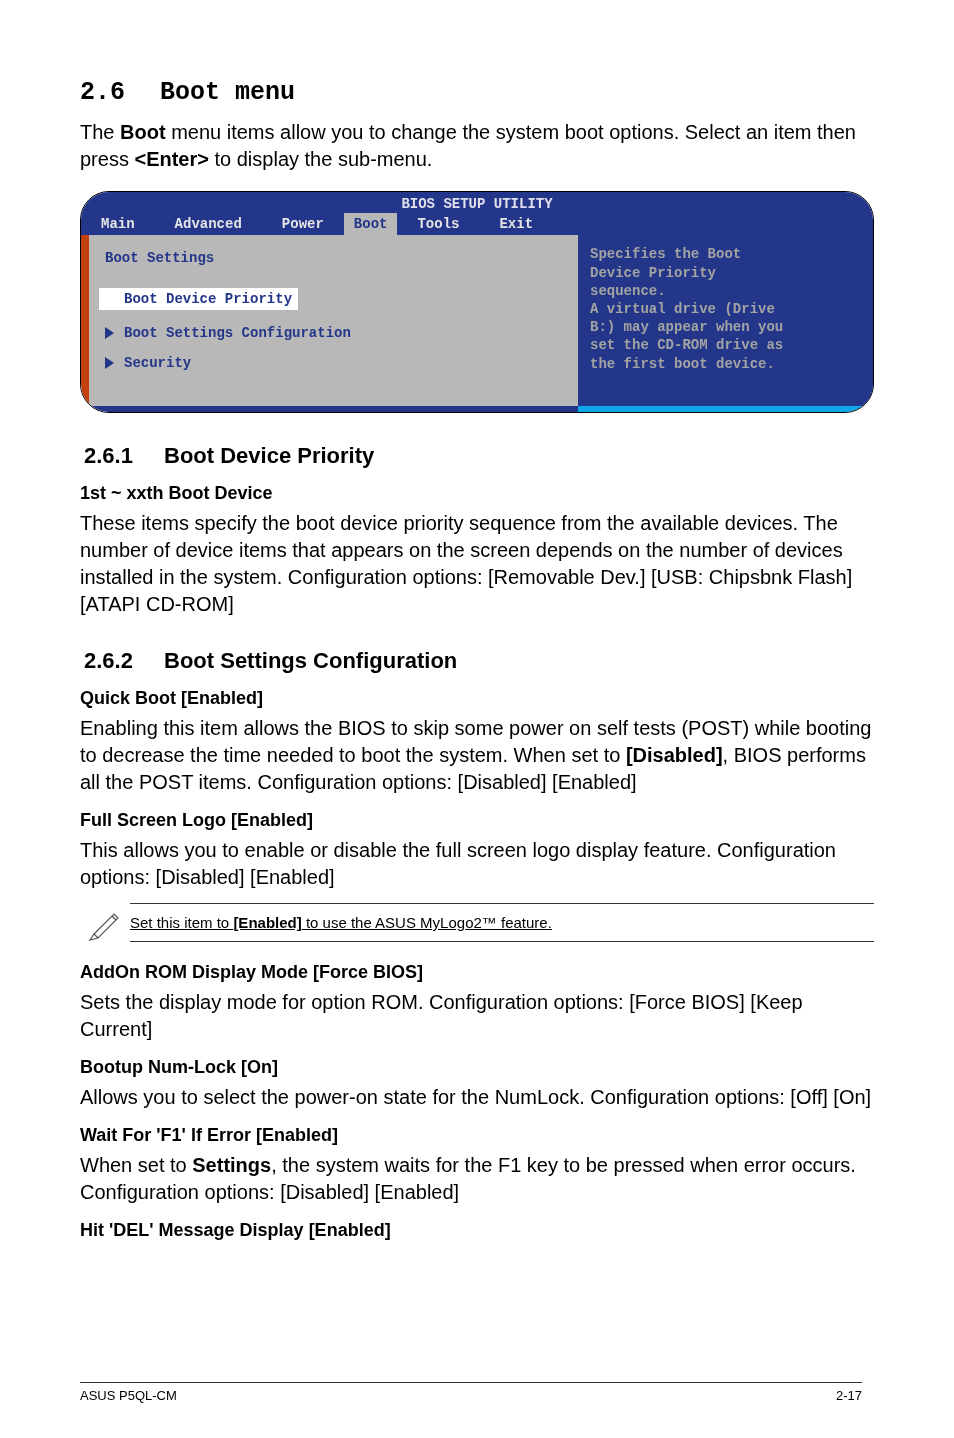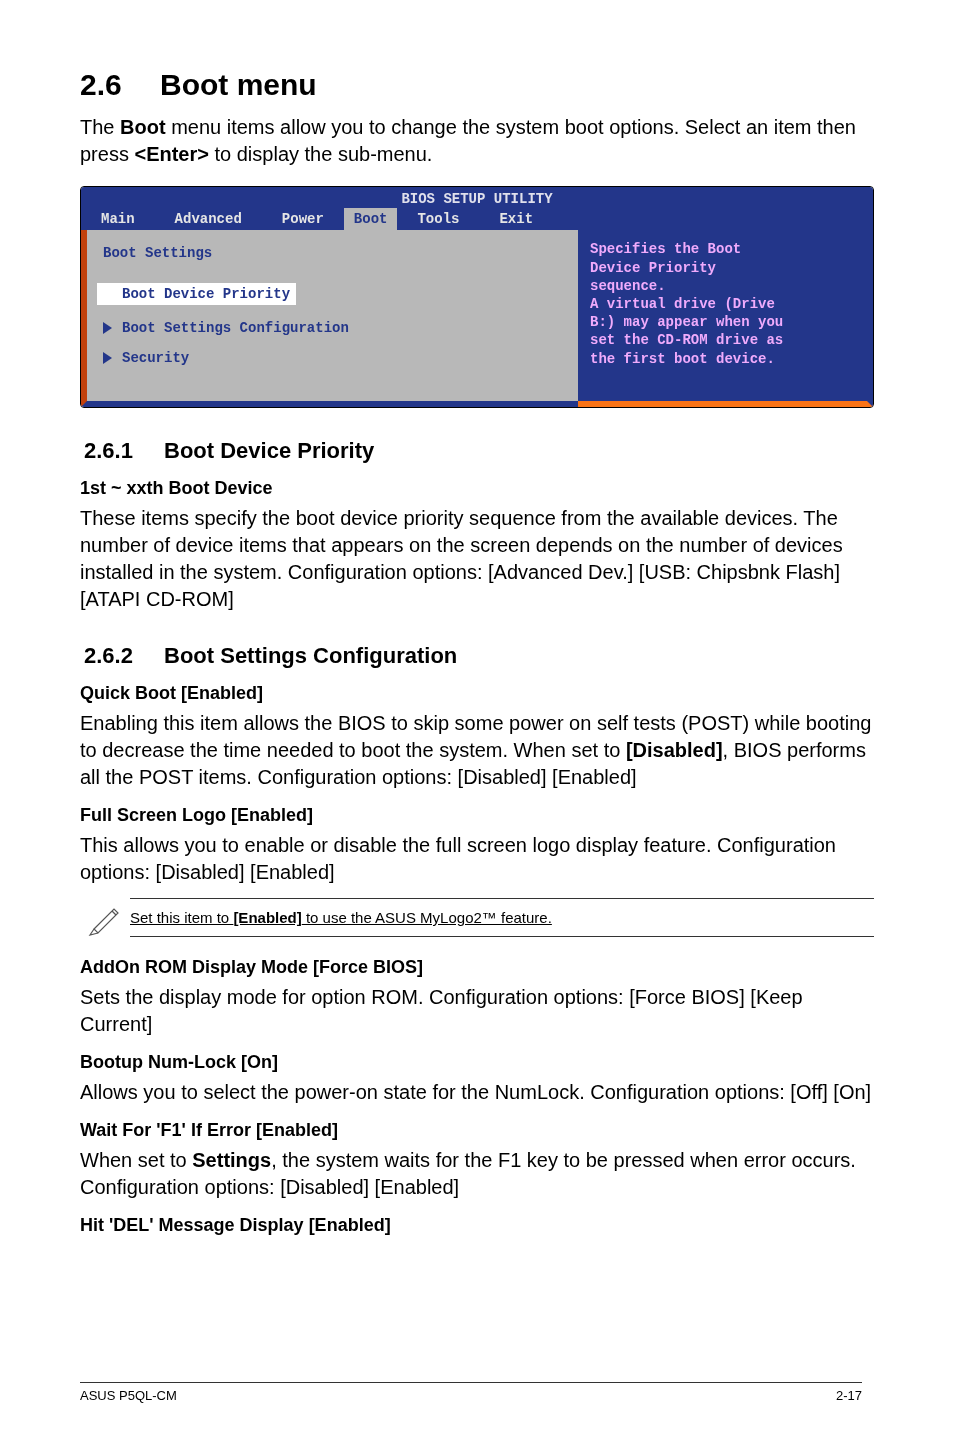--- a/index.html
+++ b/index.html
@@ -1,37 +1,37 @@
 <!DOCTYPE html>
 <html><head>
 <meta charset="utf-8">
 <style>
   html,body{margin:0;padding:0;background:#fff;}
   .page{width:954px;min-height:1438px;margin:0 auto;background:#fff;color:#000;
         font-family:Helvetica,Arial,sans-serif;padding:60px 80px 30px;box-sizing:border-box;
         position:relative;}
-  h1{font-size:30px;font-weight:bold;margin:8px 0 12px 0;}
+  h1{font-size:25px;font-weight:bold;margin:18px 0 12px 0;font-family:Liberation Mono, monospace;}
   h2{font-size:22px;font-weight:bold;margin:30px 0 10px 4px;}
   h3{font-size:18px;font-weight:bold;margin:14px 0 6px 0;}
   p{font-size:20px;line-height:1.35;margin:0 0 12px 0;}
   .num{display:inline-block;width:80px;}
   .num2{display:inline-block;width:80px;}
 
   
-  .bios{border-radius:4px;overflow:hidden;margin:18px 0 24px;font-family:"Courier New",monospace;
+  .bios{border-radius:29px;overflow:hidden;margin:18px 0 24px;font-family:"Courier New",monospace;
         font-weight:bold;font-size:14px;line-height:1.3;border:1px solid #000;}
   .bios-header{background:#23368a;color:#e0e0ec;text-align:center;padding:3px 0 0;}
   .bios-tabs{display:flex;background:#23368a;}
   .bios-tab{padding:2px 20px;color:#e5e5e5;}
   .bios-tab.selected{background:#b8b8b8;color:#23368a;padding:2px 10px;}
   .bios-body{display:flex;}
   .bios-left{flex:1;background:#b8b8b8;color:#23368a;padding:14px 16px 26px;
-             border-left:6px solid #c2410c;border-bottom:6px solid #23368a;}
-  .bios-right{width:265px;background:#23368a;color:#f0abfc;padding:10px 12px 26px;
-              border-right:6px solid #23368a;border-bottom:6px solid #f97316;}
+             border-left:8px solid #c2410c;border-bottom:6px solid #23368a;}
+  .bios-right{width:265px;background:#23368a;color:#a3a3a3;padding:10px 12px 26px;
+              border-right:6px solid #23368a;border-bottom:6px solid #0ea5e9;}
   .bios-item{display:flex;align-items:center;margin:8px 0;}
   .tri{display:inline-block;width:0;height:0;border-top:6px solid transparent;
        border-bottom:6px solid transparent;border-left:9px solid #23368a;margin-right:10px;}
   .tri.white{border-left-color:#fff;}
   .bios-item.selected{background:#ffffff;color:#23368a;padding:2px 6px;margin-left:-6px;
                       width:max-content;}
 
   
   .note{display:flex;align-items:center;margin:10px 0 20px;text-decoration:underline;}
   .note-icon{width:50px;text-align:center;}
@@ -86,21 +86,21 @@
         <div>A virtual drive (Drive</div>
         <div>B:) may appear when you</div>
         <div>set the CD-ROM drive as</div>
         <div>the first boot device.</div>
       </div>
     </div>
   </div>
 
   <h2><span class="num2">2.6.1</span><span>Boot Device Priority</span></h2>
   <h3>1st ~ xxth Boot Device</h3>
-  <p>These items specify the boot device priority sequence from the available devices. The number of device items that appears on the screen depends on the number of devices installed in the system. Configuration options: [Advanced Dev.] [USB: Chipsbnk Flash] [ATAPI CD-ROM]</p>
+  <p>These items specify the boot device priority sequence from the available devices. The number of device items that appears on the screen depends on the number of devices installed in the system. Configuration options: [Removable Dev.] [USB: Chipsbnk Flash] [ATAPI CD-ROM]</p>
 
   <h2><span class="num2">2.6.2</span><span>Boot Settings Configuration</span></h2>
 
   <h3>Quick Boot [Enabled]</h3>
   <p><span>Enabling this item allows the BIOS to skip some power on self tests (POST) while booting to decrease the time needed to boot the system. When set to </span><b>[Disabled]</b><span>, BIOS performs all the POST items. Configuration options: [Disabled] [Enabled]</span></p>
 
   <h3>Full Screen Logo [Enabled]</h3>
   <p>This allows you to enable or disable the full screen logo display feature. Configuration options: [Disabled] [Enabled]</p>
 
   <div class="note">

